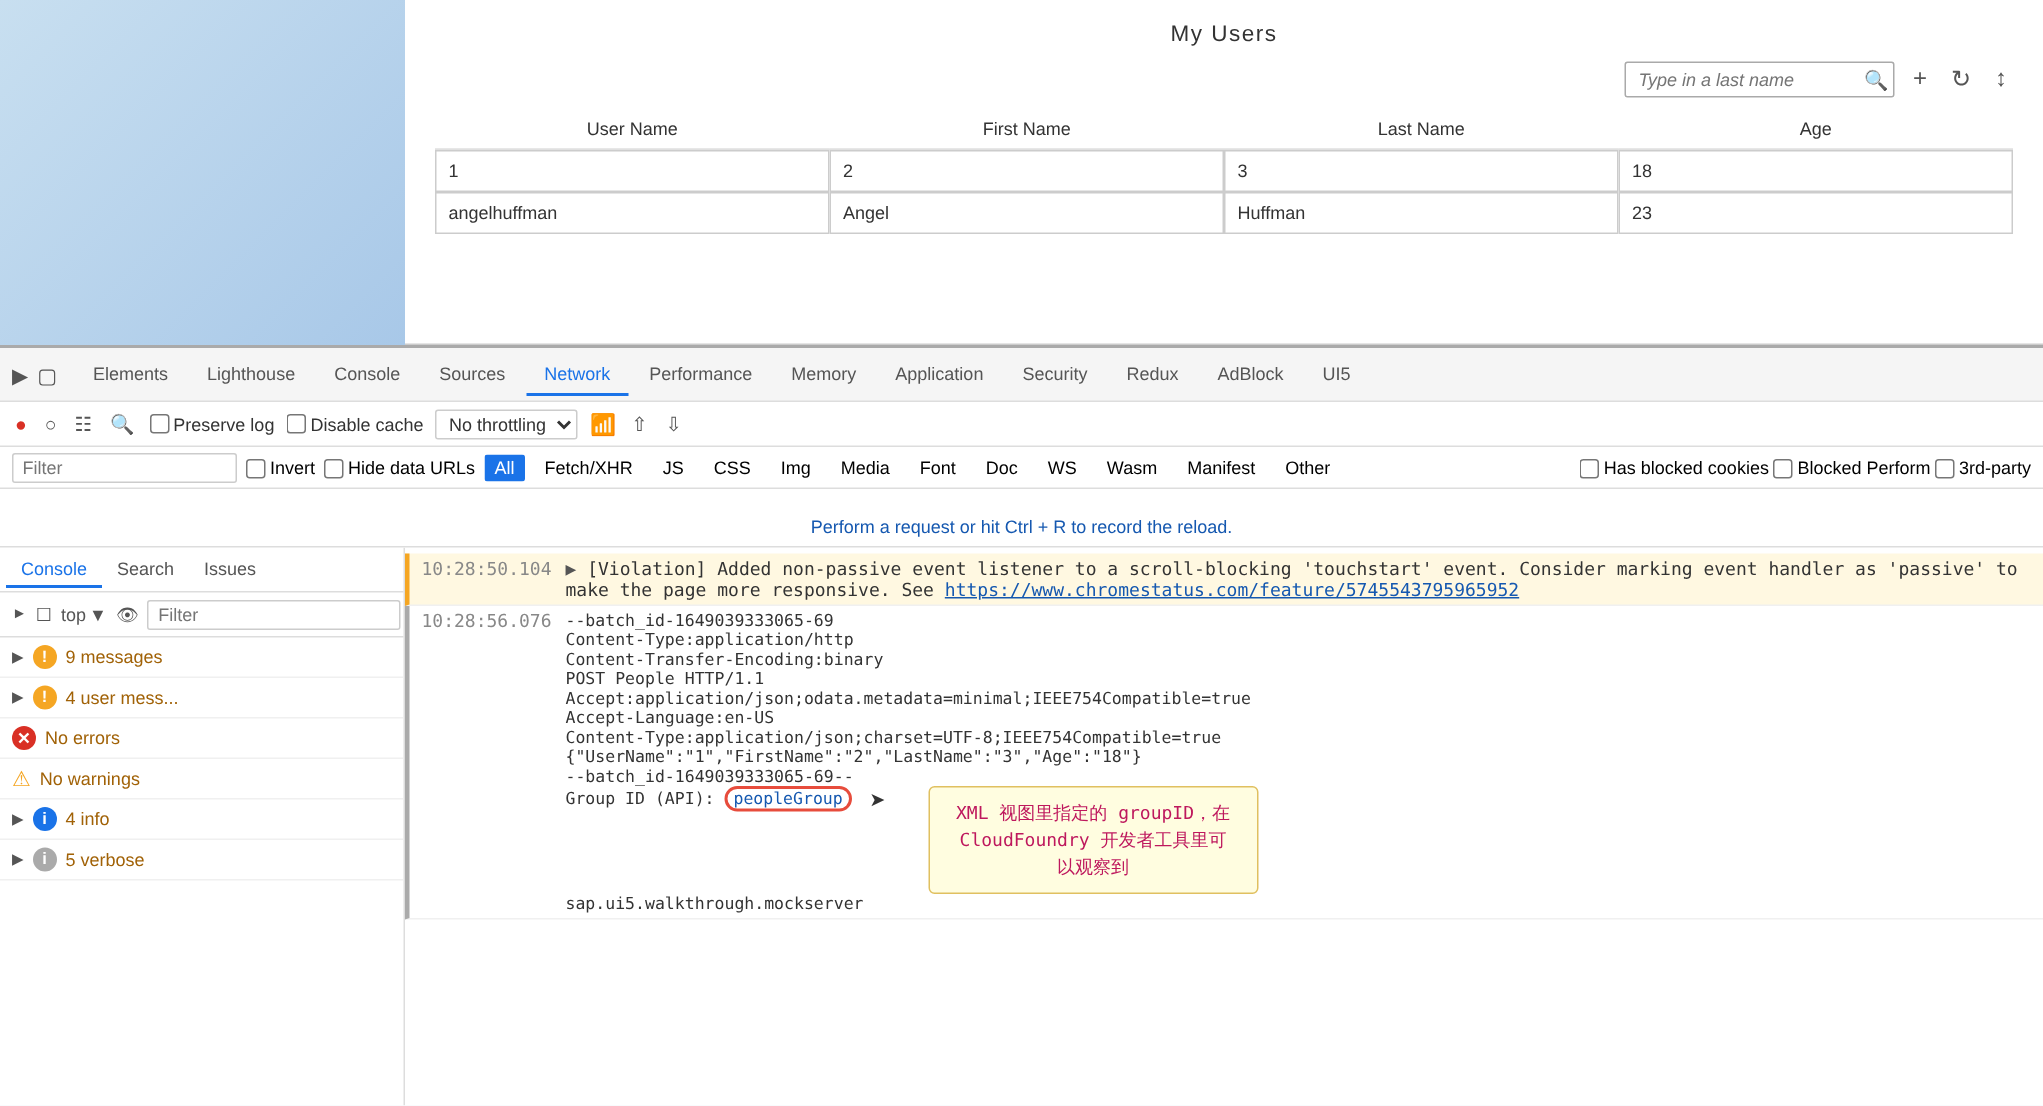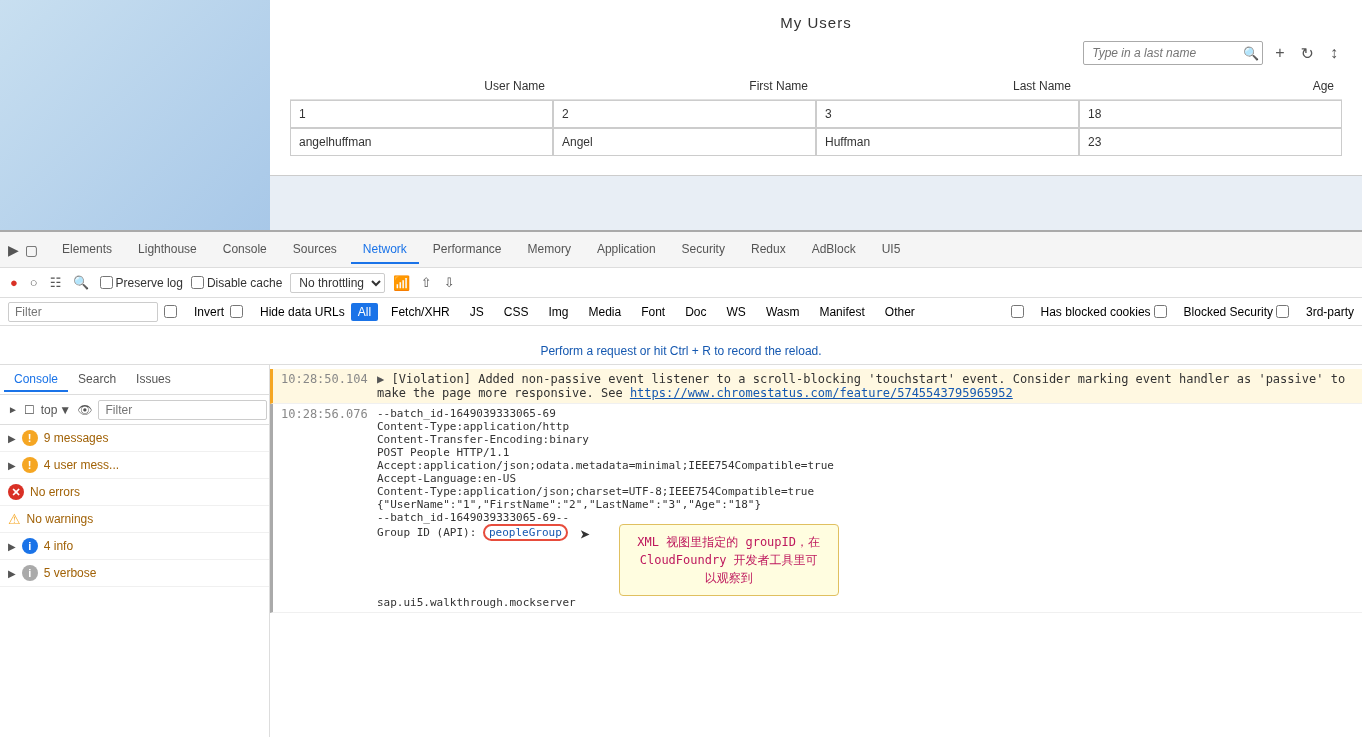--- a/index.html
+++ b/index.html
@@ -2,21 +2,21 @@
 <html><head>
   <meta charset="utf-8">
   <style>
     * { box-sizing: border-box; margin: 0; padding: 0; }
     body { font-family: Arial, sans-serif; font-size: 13px; background: #e8eef5; width: 1362px; height: 737px; overflow: hidden; }
 
     
     .app-area {
       position: absolute;
       top: 0; left: 270px; right: 0;
-      height: 176px;
+      height: 230px;
       background: #fff;
       border-bottom: 1px solid #ccc;
     }
     .app-title {
       text-align: center;
       padding: 14px 0 10px;
       font-size: 15px;
       color: #333;
       letter-spacing: 1px;
     }
@@ -64,21 +64,21 @@
       padding: 0 20px;
     }
     .data-table {
       width: 100%;
       border-collapse: collapse;
     }
     .data-table th {
       font-weight: normal;
       font-size: 12px;
       color: #333;
-      text-align: right;
+      text-align: center;
       padding: 6px 8px;
       border-bottom: 1px solid #e0e0e0;
     }
     .data-table td {
       padding: 0;
     }
     .data-table td input {
       width: 100%;
       border: 1px solid #ccc;
       padding: 6px 8px;
@@ -187,22 +187,22 @@
     }
     .filter-input {
       border: 1px solid #ccc;
       padding: 2px 6px;
       font-size: 12px;
       width: 150px;
       border-radius: 2px;
     }
     .filter-checkbox-label {
       display: flex;
-      align-items: flex-start;
-      gap: 17px;
+      align-items: flex-end;
+      gap: 3px;
       font-size: 12px;
       cursor: pointer;
     }
     .filter-type-btn {
       padding: 1px 6px;
       font-size: 12px;
       cursor: pointer;
       border: 1px solid transparent;
       border-radius: 2px;
       background: none;
@@ -516,21 +516,21 @@
     <button class="filter-type-btn">Wasm</button>
     <button class="filter-type-btn">Manifest</button>
     <button class="filter-type-btn">Other</button>
     <div class="filter-has-blocked">
       <label class="filter-checkbox-label">
         <input type="checkbox" style="">
         <span>Has blocked cookies</span>
       </label>
       <label class="filter-checkbox-label">
         <input type="checkbox" style="">
-        <span>Blocked Security</span>
+        <span>Blocked Perform</span>
       </label>
       <label class="filter-checkbox-label">
         <input type="checkbox" style="">
         <span>3rd-party</span>
       </label>
     </div>
   </div>
 
   <div class="perform-request-msg">
     <span>Perform a request or hit Ctrl + R to record the reload.</span>

